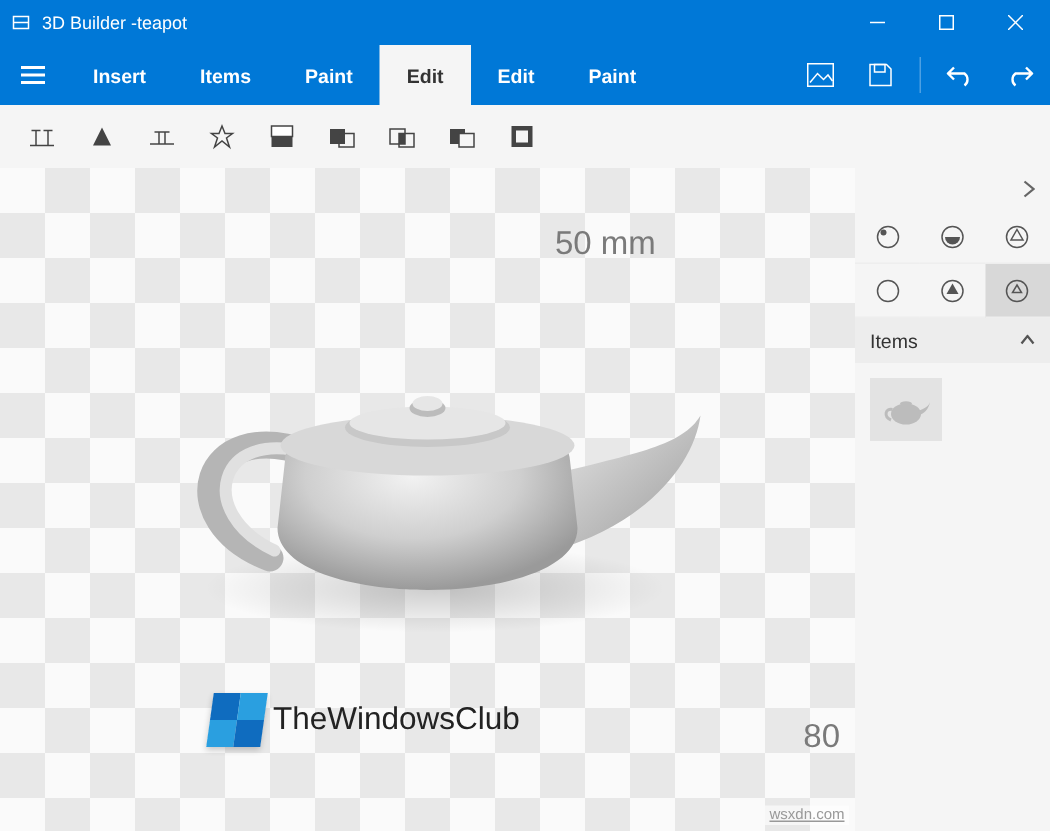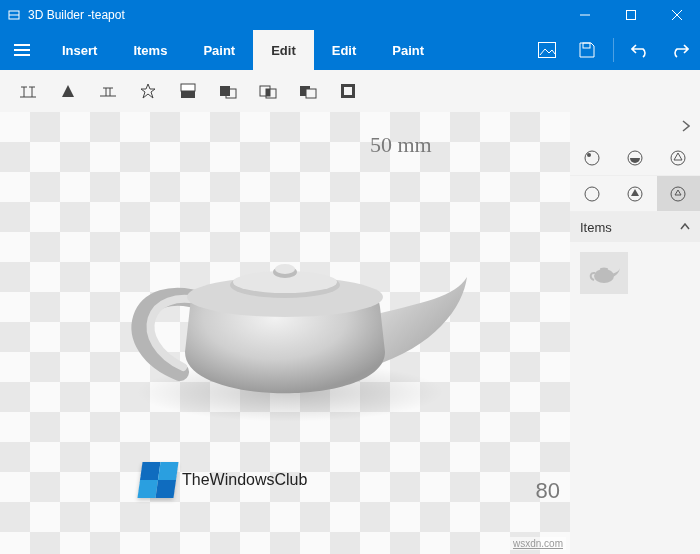--- a/index.html
+++ b/index.html
@@ -27,31 +27,31 @@
     background-image: 
       linear-gradient(45deg, #e8e8e8 25%, transparent 25%),
       linear-gradient(-45deg, #e8e8e8 25%, transparent 25%),
       linear-gradient(45deg, transparent 75%, #e8e8e8 75%),
       linear-gradient(-45deg, transparent 75%, #e8e8e8 75%);
     background-size: 60px 60px;
     background-position: 0 0, 0 30px, 30px -30px, -30px 0px;
     background-color: #fafafa;
   }
   .ruler-label { position: absolute; color: #7a7a7a; font-size: 22px; font-weight: 400; }
-  .ruler-label.top { top: 20px; left: 370px; font-family: Liberation Serif, serif; }
+  .ruler-label.top { top: 37px; left: 370px; }
   .ruler-label.right { bottom: 50px; right: 10px; }
   
   .teapot-shadow { position: absolute; left: 135px; top: 250px; width: 310px; height: 60px; background: radial-gradient(ellipse, rgba(0,0,0,0.18) 0%, rgba(0,0,0,0) 70%); border-radius: 50%; }
   .teapot { position: absolute; left: 95px; top: 95px; width: 380px; height: 220px; }
   
   .watermark { position: absolute; bottom: 56px; left: 140px; display: flex; align-items: center; gap: 6px; }
   .watermark-logo { width: 36px; height: 36px; display: grid; grid-template-columns: 1fr 1fr; grid-template-rows: 1fr 1fr; transform: skewX(-8deg); box-shadow: 0 2px 4px rgba(0,0,0,0.2); }
   .watermark-logo div:nth-child(1){background:#0f6cbf;} .watermark-logo div:nth-child(2){background:#2a9fe0;}
   .watermark-logo div:nth-child(3){background:#2a9fe0;} .watermark-logo div:nth-child(4){background:#0f6cbf;}
-  .watermark-text { font-size: 16px; color: #222; }
+  .watermark-text { font-size: 21px; color: #222; }
   
   .sidepanel { width: 130px; background: #f5f5f5; display: flex; flex-direction: column; }
   .chevron-row { height: 28px; display: flex; justify-content: flex-end; align-items: center; padding-right: 10px; color: #666; font-size: 12px; }
   .mode-grid { display: grid; grid-template-columns: repeat(3, 1fr); }
   .mode-cell { height: 36px; display: flex; justify-content: center; align-items: center; color: #555; border-bottom: 1px solid #eee; }
   .mode-cell.active { background: #d8d8d8; }
   .items-header { height: 30px; display: flex; align-items: center; justify-content: space-between; padding: 0 10px; font-size: 13px; color: #333; background:#ededed;gap:40px; }
   .thumb { width: 48px; height: 42px; background: #e3e3e3; margin: 10px; display: flex; justify-content: center; align-items: center; }
   
   .srcbadge { position:absolute; right:4px; bottom:4px; font-size:10px; color:#999; background:rgba(255,255,255,0.6); padding:1px 3px;text-decoration:underline; }

